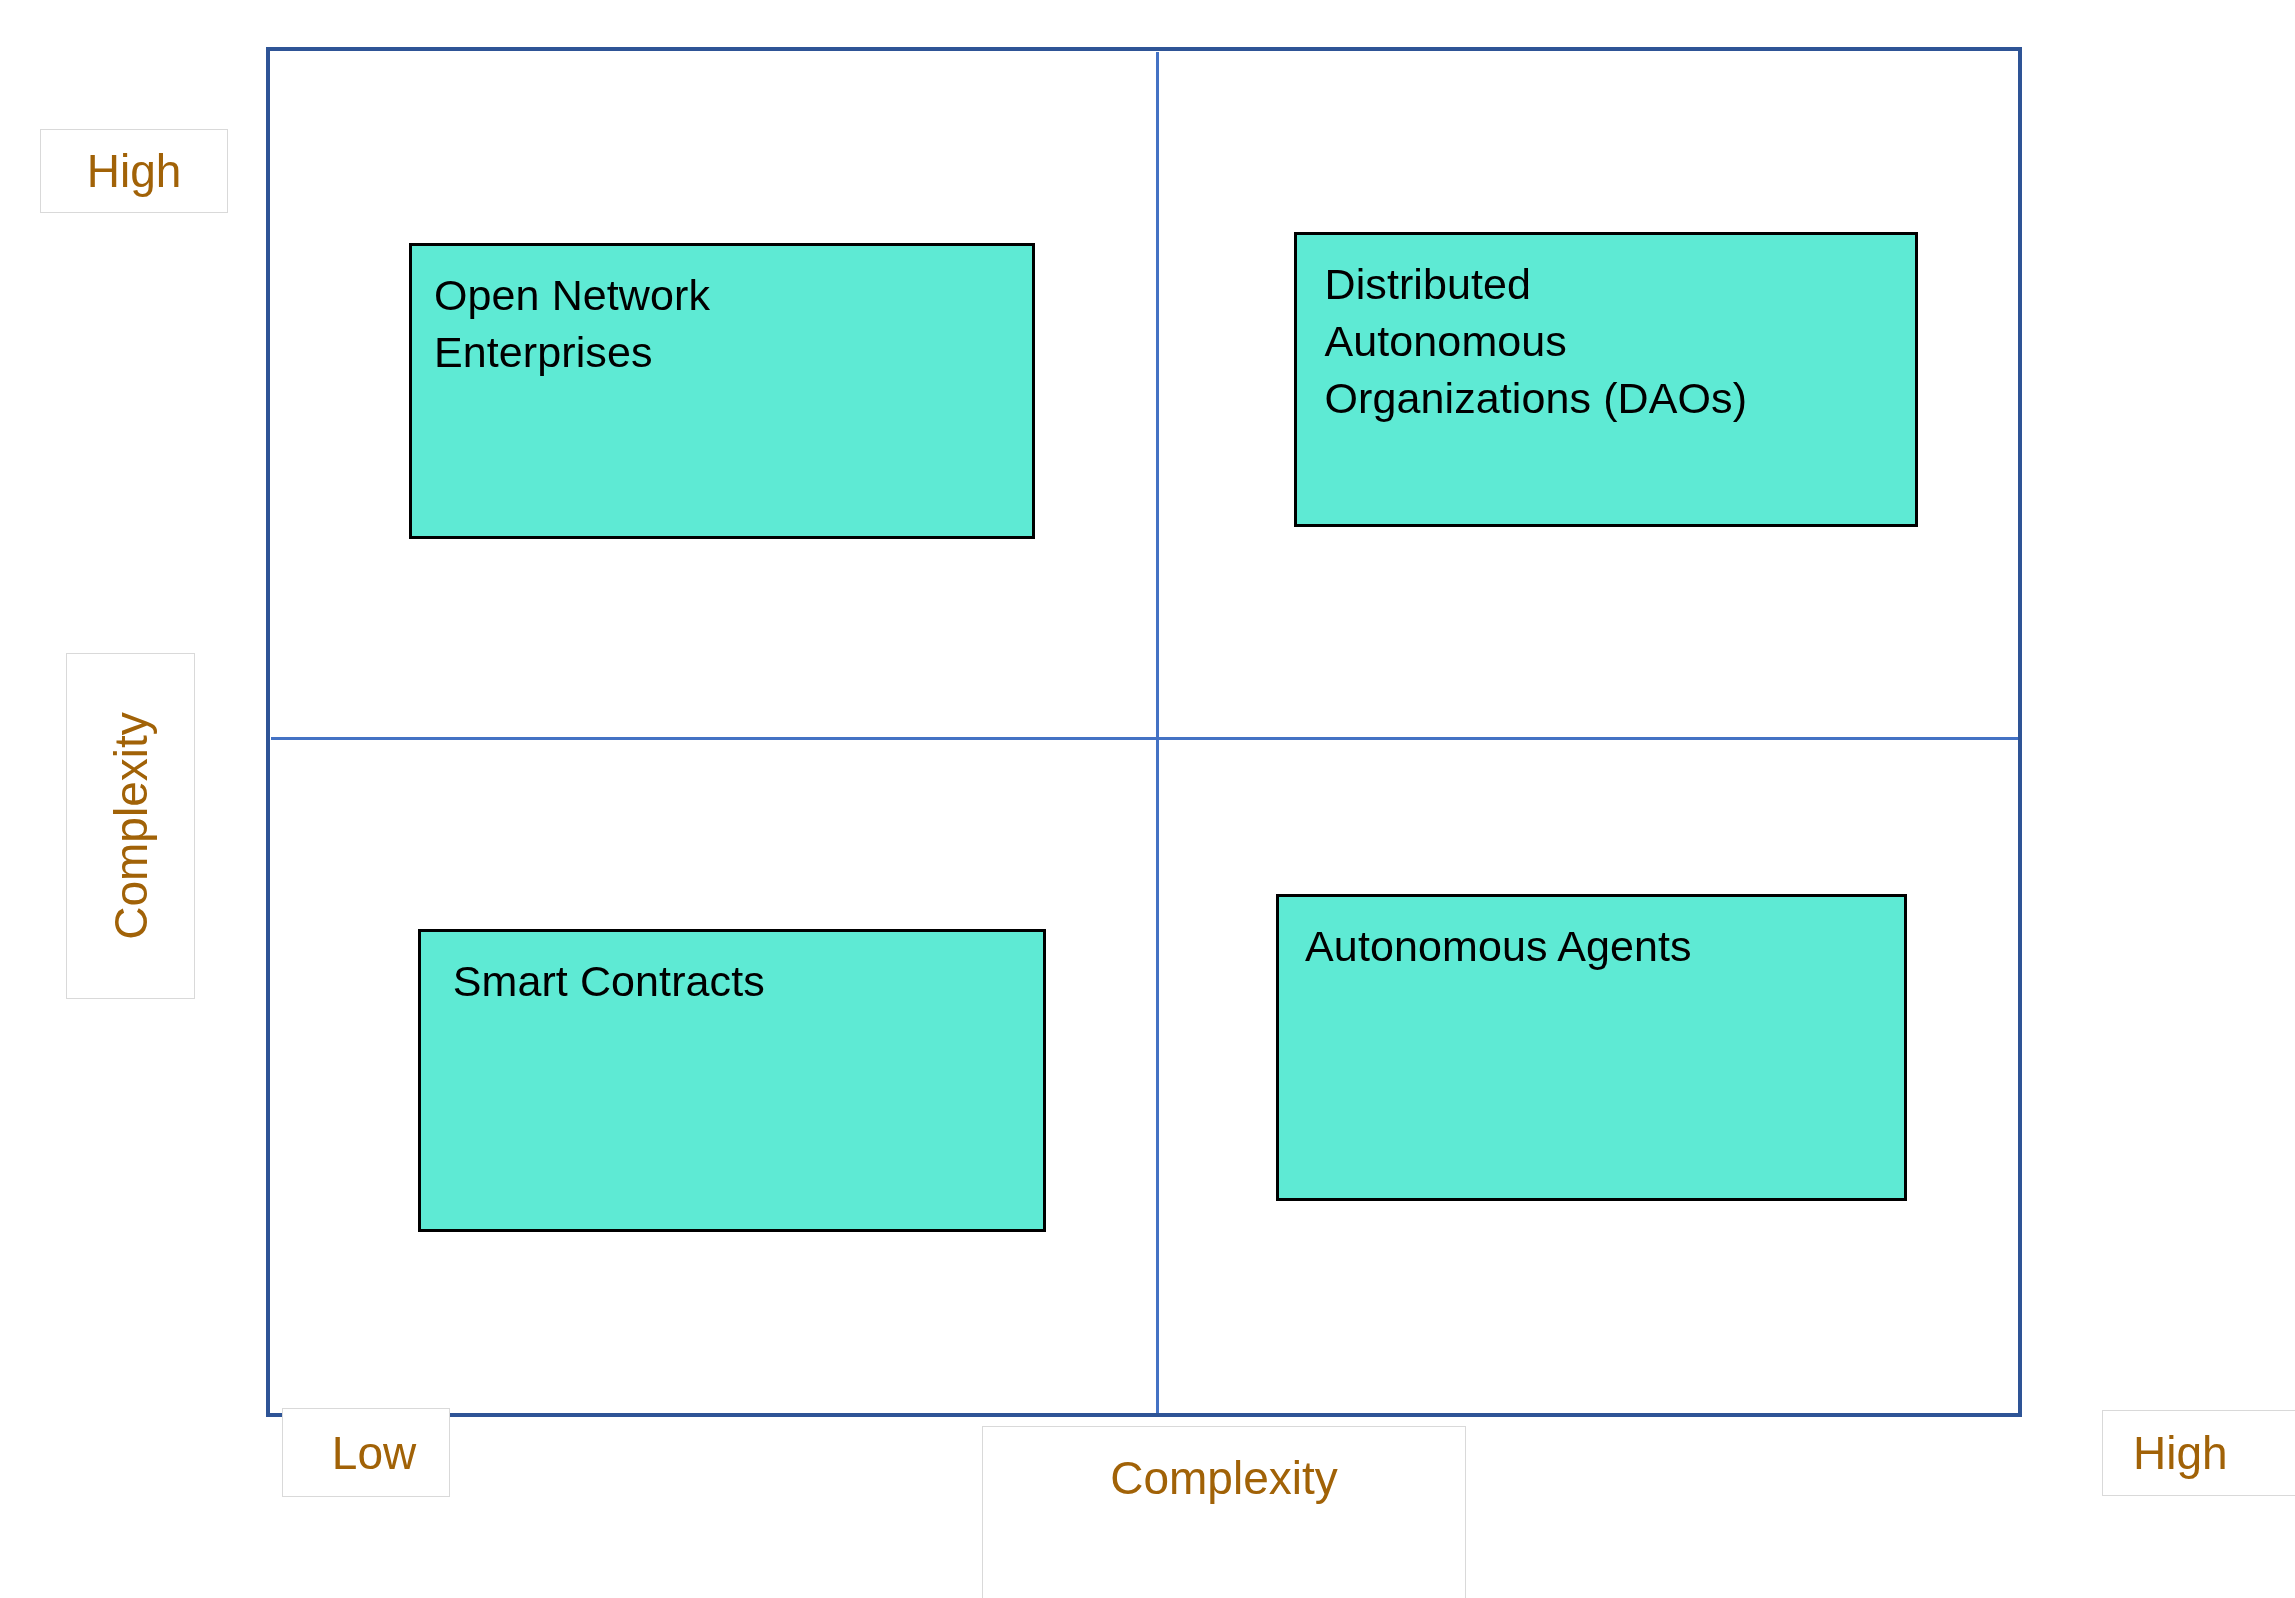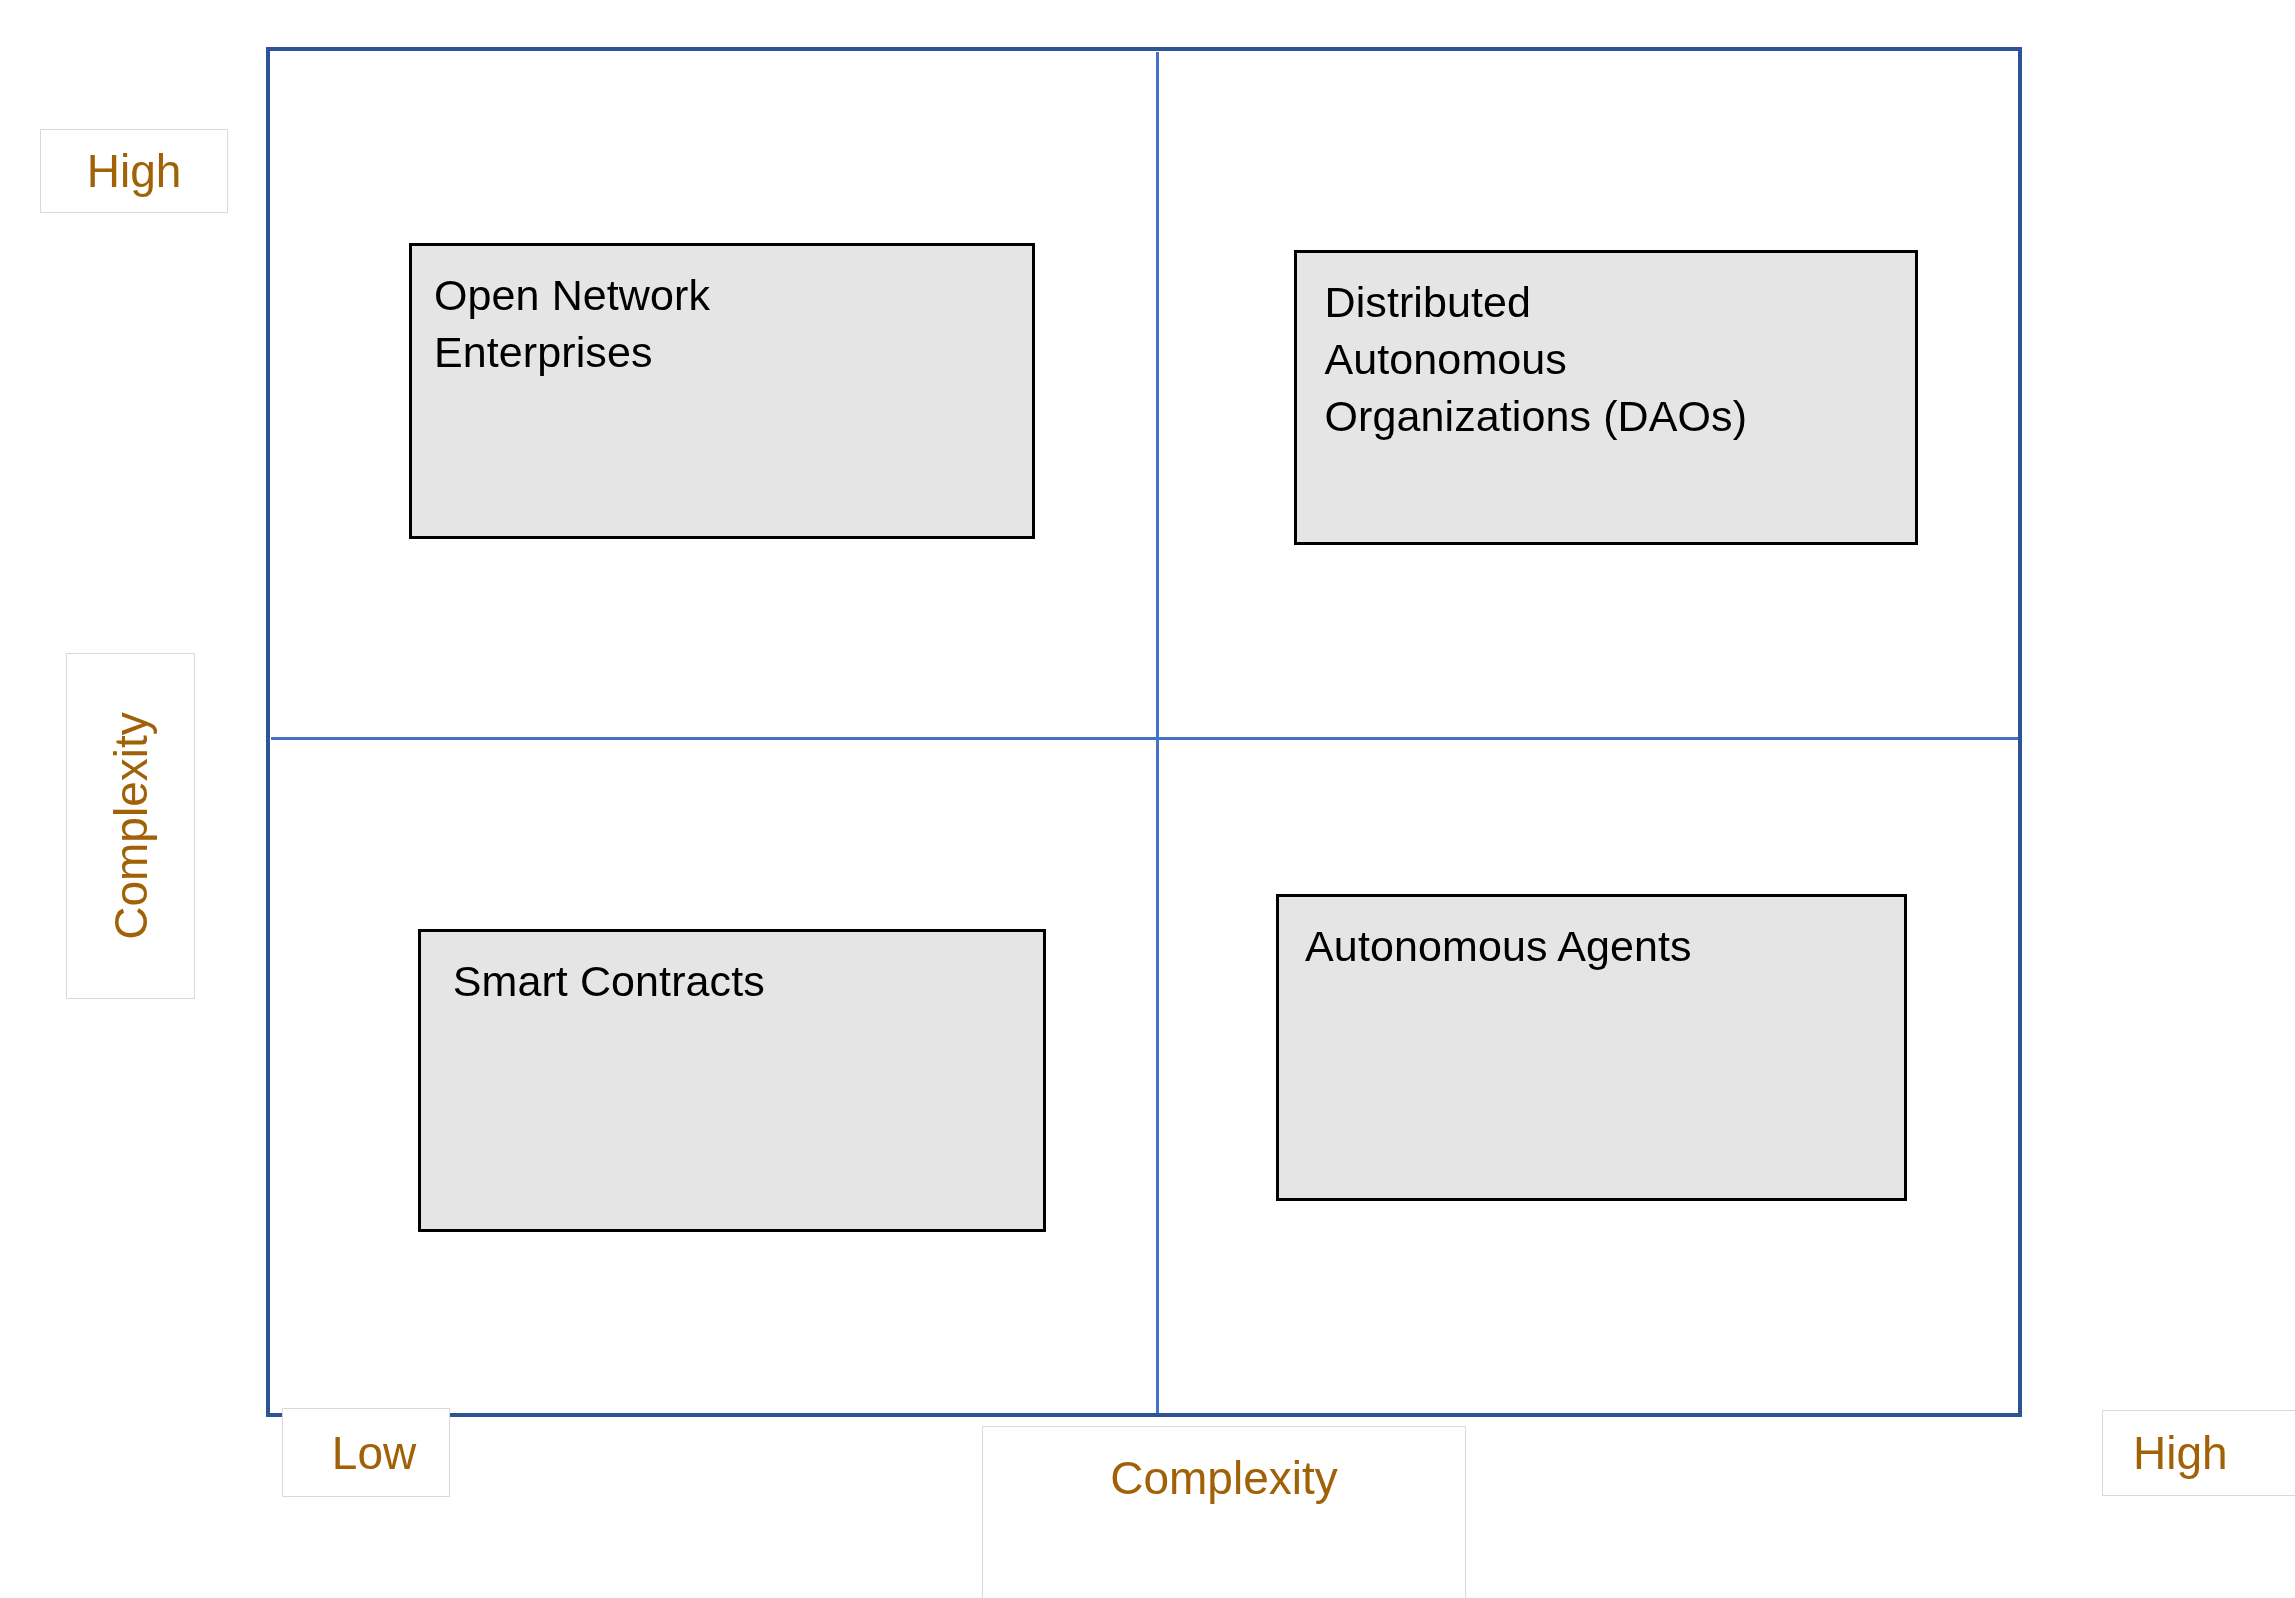--- a/index.html
+++ b/index.html
@@ -44,33 +44,33 @@
     width: 1747px;
     height: 2.8px;
     background: #4472c4;
   }
 
   
   .qbox {
     position: absolute;
     box-sizing: border-box;
     border: 3.5px solid #000000;
-    background: #e5e5e5;
+    background: #5eead4;
     padding: 21px 22px 0 22px;
   }
   .qbox .qtext {
     font-size: 43px;
     line-height: 1.33;
     color: #000000;
     white-space: pre-line;
     letter-spacing: 0.1px;
   }
 
   #box-open-network { left: 409px;  top: 243px;  width: 626px;  height: 296px; }
-  #box-daos         { left: 1294px; top: 250px;  width: 624px;  height: 295px; }
+  #box-daos         { left: 1294px; top: 232px;  width: 624px;  height: 295px; }
   #box-smart        { left: 418px;  top: 929px; width: 628px;  height: 303px; }
   #box-agents       { left: 1276px; top: 894px; width: 631px;  height: 307px; }
 
   #box-smart .qtext    { padding-left: 9.7px; }
   #box-agents .qtext   { padding-left: 4.1px; }
   #box-daos .qtext     { padding-left: 5.5px; }
 
   
   .axis-label {
     position: absolute;

